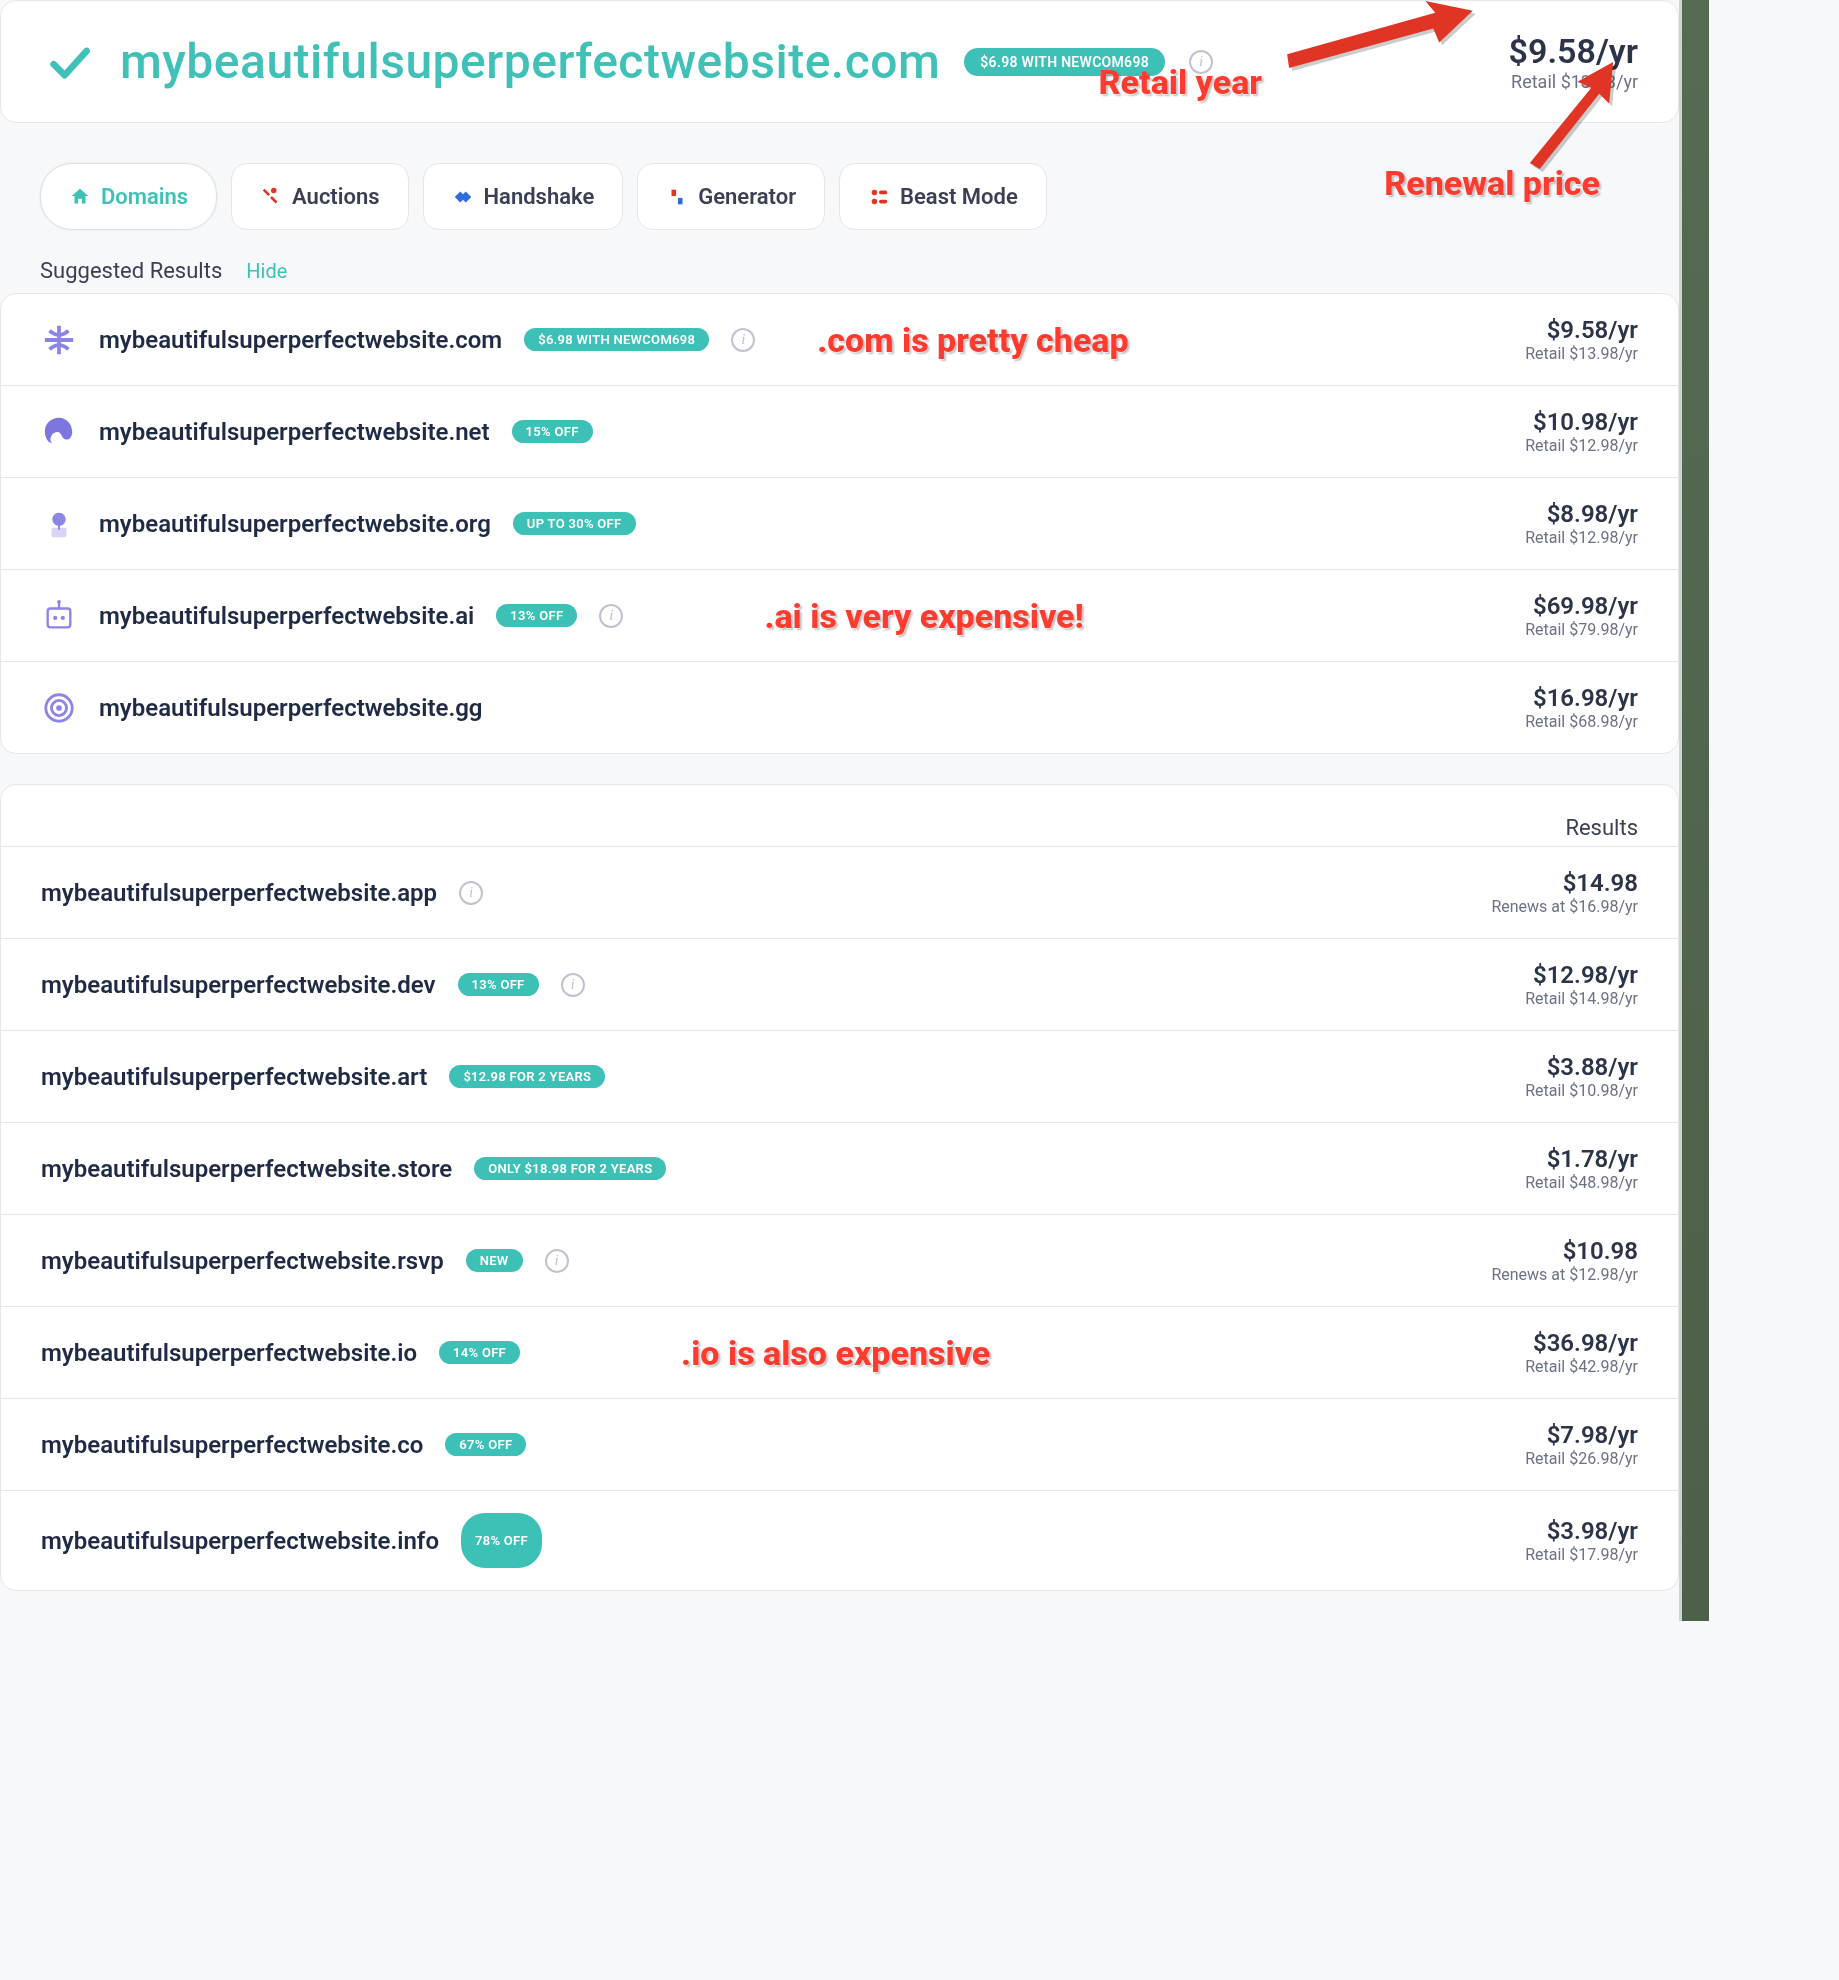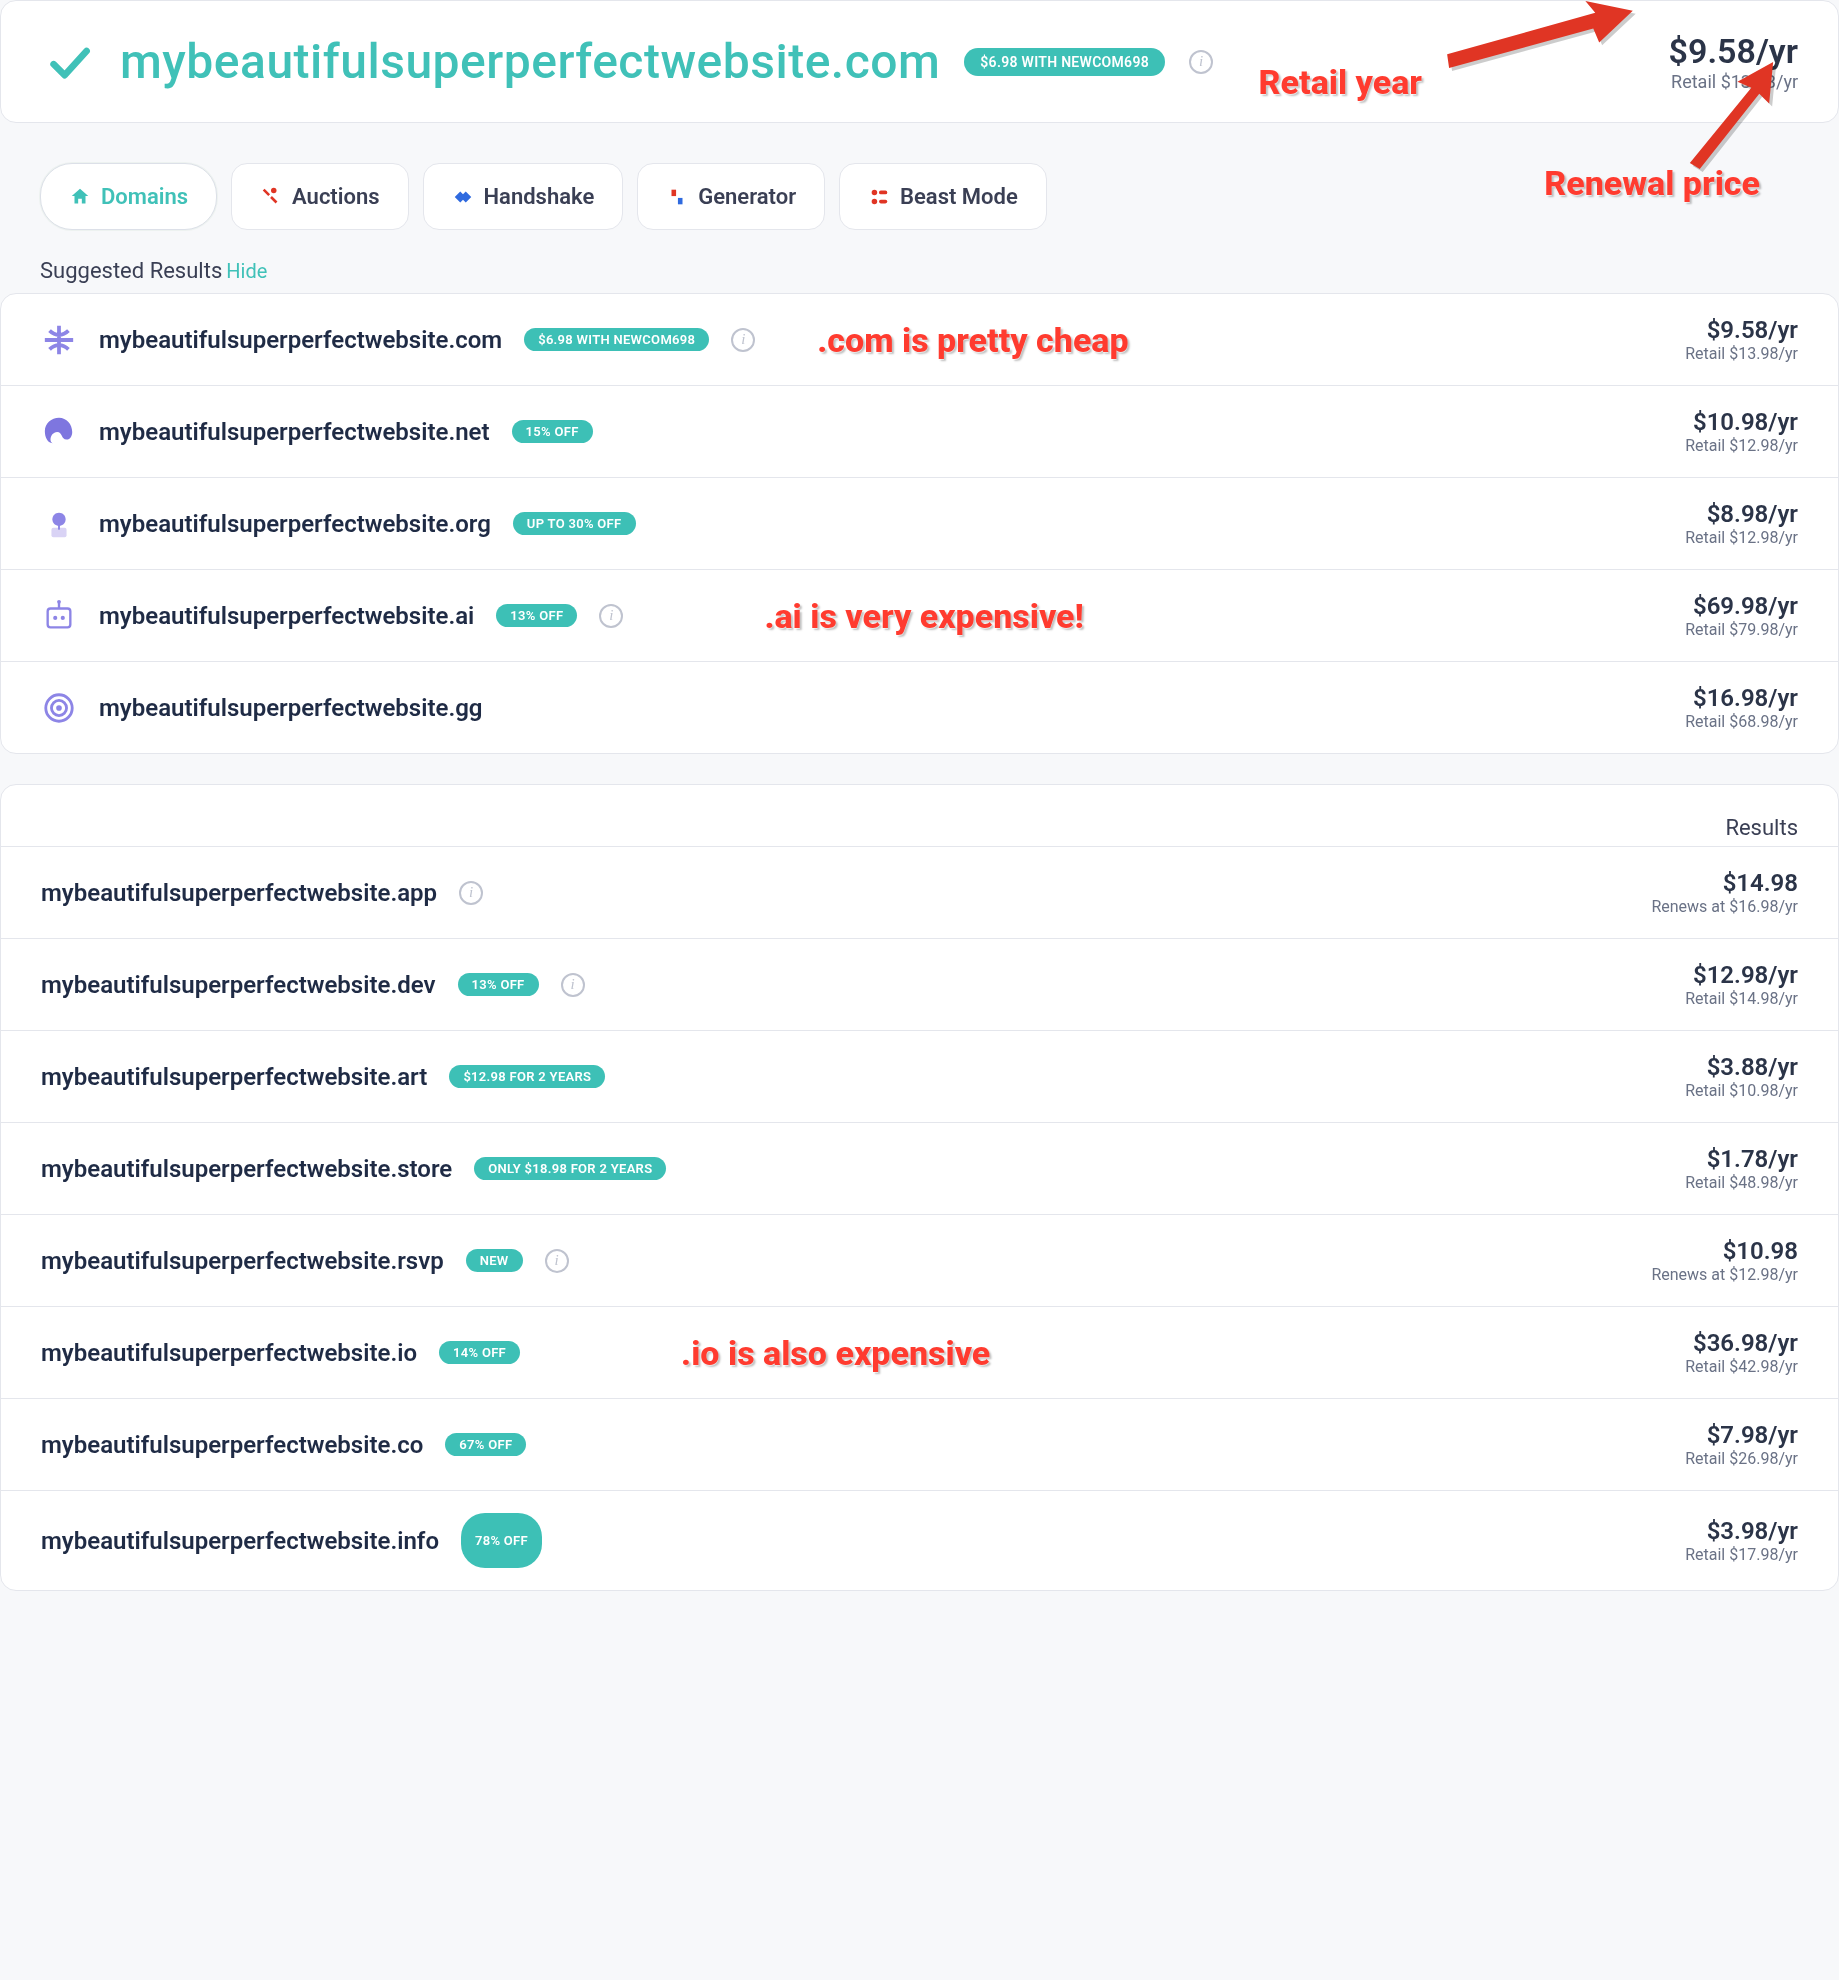--- a/index.html
+++ b/index.html
@@ -13,21 +13,21 @@
     --ann-red: #ff3b2f;
     --purple: #7a6ee0;
   }
   * { box-sizing: border-box; }
   body {
     margin: 0;
     font-family: -apple-system, BlinkMacSystemFont, "Segoe UI", Roboto, Helvetica, Arial, sans-serif;
     background: #f7f8fa;
     color: var(--text-dark);
   }
-  .viewport { width: 1839px; display:flex;flex-direction:column; }
+  .viewport { width: 1709px; display:flex; }
   .page { flex:1; padding-right:0; position:relative; }
   .sidebar {
     width: 30px;
     background: linear-gradient(#556b52,#4d6049);
     border-left: 3px solid #ced4d0;
   }
 
   .main-card {
     margin: 0;
     padding: 30px 40px;
@@ -105,21 +105,21 @@
     color: var(--teal);
     border-color:#dce0e8;
     box-shadow: 0 0 0 1px #edf2f0;
     border-radius: 32px;
   }
   .tab .ico { width:22px; height:22px; display:inline-block;}
 
   .section-header {
     display:flex;
     align-items:flex-end;
-    gap: 4px;
+    gap: 24px;
     padding: 28px 40px 10px;
     font-size:22px;
     color:#3a3f54;
   }
   .hide-link { color: var(--teal); font-size:20px; }
 
   .listing {
     background:#fff;
     border:1px solid var(--border);
     border-radius: 16px;

